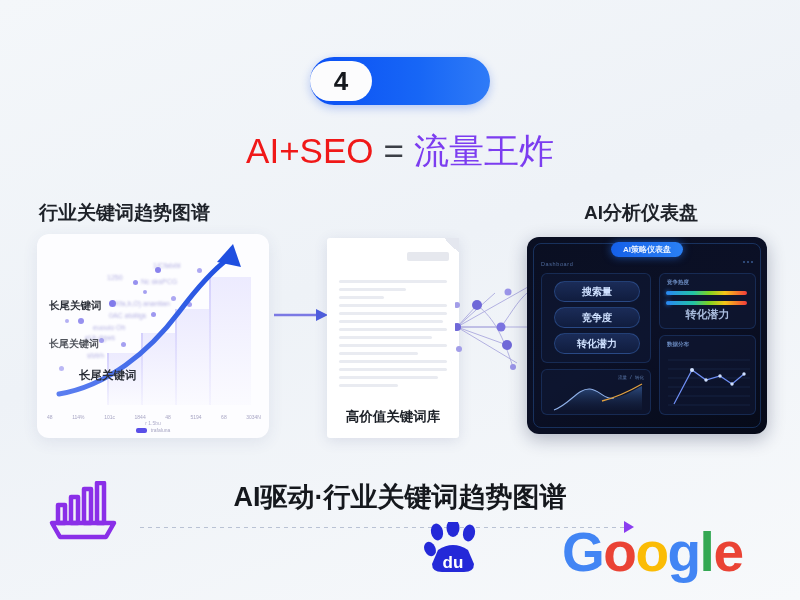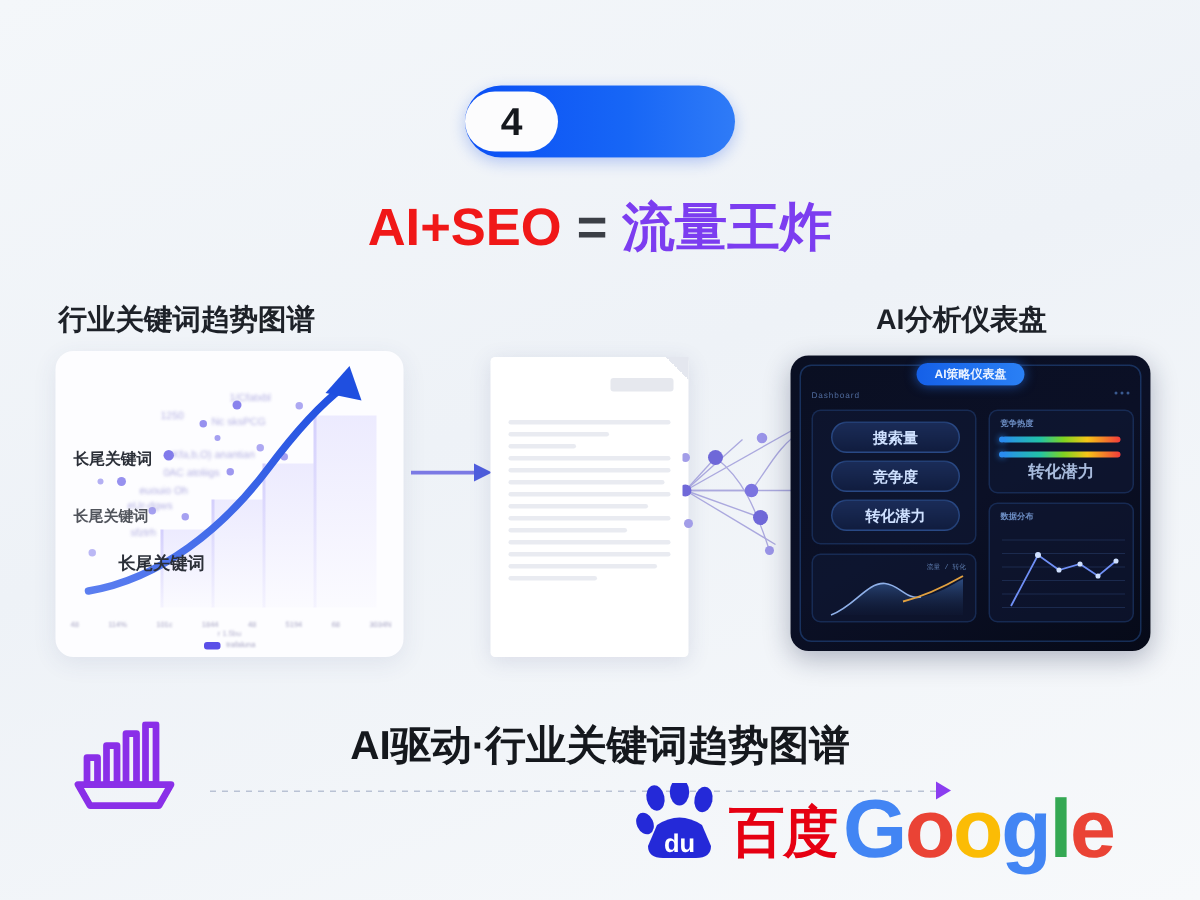--- a/index.html
+++ b/index.html
@@ -35,21 +35,21 @@
     display: flex; align-items: center; justify-content: center;
     color: #15181d;
     font-size: 26px; font-weight: 700;
   }
 
   
   .main-title {
     position: absolute;
     left: 0; right: 0; top: 128px;
     text-align: center;
-    font-size: 35px; font-weight: 700;
+    font-size: 35px; font-weight: 400;
     white-space: nowrap;
   }
   .mt-red { color: #f01818; letter-spacing: 0px; }
   .mt-eq  { color: #3b3f46; margin: 0 10px; }
   .mt-pur { color: #7c3df0; }
 
   
   .cap {
     position: absolute;
     font-size: 19px; font-weight: 700; color: #1d2128;
@@ -366,20 +366,21 @@
     <div class="dl" style="width:96%"></div>
     <div class="dl" style="width:100%"></div>
     <div class="dl" style="width:86%"></div>
     <div class="dl" style="width:100%"></div>
     <div class="dl" style="width:73%"></div>
     <div class="dl" style="width:100%"></div>
     <div class="dl" style="width:100%"></div>
     <div class="dl" style="width:92%"></div>
     <div class="dl" style="width:55%"></div>
   </div>
+  <div class="doc-caption">高价值关键词库</div>
 </div>
 
 <svg class="nodes">
   <g stroke="#9a96d8" stroke-width="0.9" fill="none" opacity="0.8">
     <line x1="2" y1="52" x2="40" y2="18"></line>
     <line x1="2" y1="52" x2="22" y2="30"></line>
     <line x1="2" y1="52" x2="46" y2="52"></line>
     <line x1="2" y1="52" x2="78" y2="52"></line>
     <line x1="2" y1="52" x2="52" y2="70"></line>
     <line x1="2" y1="52" x2="62" y2="88"></line>
@@ -475,18 +476,17 @@
 
 <div class="baidu">
   <svg width="58" height="52" viewBox="0 0 58 52">
     <ellipse cx="13" cy="10" rx="6" ry="8.5" fill="#2429d8" transform="rotate(-12 13 10)"></ellipse>
     <ellipse cx="29" cy="6" rx="6.5" ry="9" fill="#2429d8"></ellipse>
     <ellipse cx="45" cy="11" rx="6" ry="8.5" fill="#2429d8" transform="rotate(12 45 11)"></ellipse>
     <ellipse cx="6" cy="27" rx="5.5" ry="7.5" fill="#2429d8" transform="rotate(-25 6 27)"></ellipse>
     <path d="M14,28 Q29,18 44,28 L50,42 Q50,50 40,50 L18,50 Q8,50 8,42 Z" fill="#2429d8"></path>
     <text x="29" y="46" font-size="17" font-weight="700" fill="#ffffff" text-anchor="middle" font-family="'Liberation Sans',sans-serif">du</text>
   </svg>
-  <div class="baidu-han">百度</div>
 </div>
 
 <div class="google">
   <span class="g-b">G</span><span class="g-r">o</span><span class="g-y">o</span><span class="g-b">g</span><span class="g-g">l</span><span class="g-r">e</span>
 </div>
 
 </body></html>

